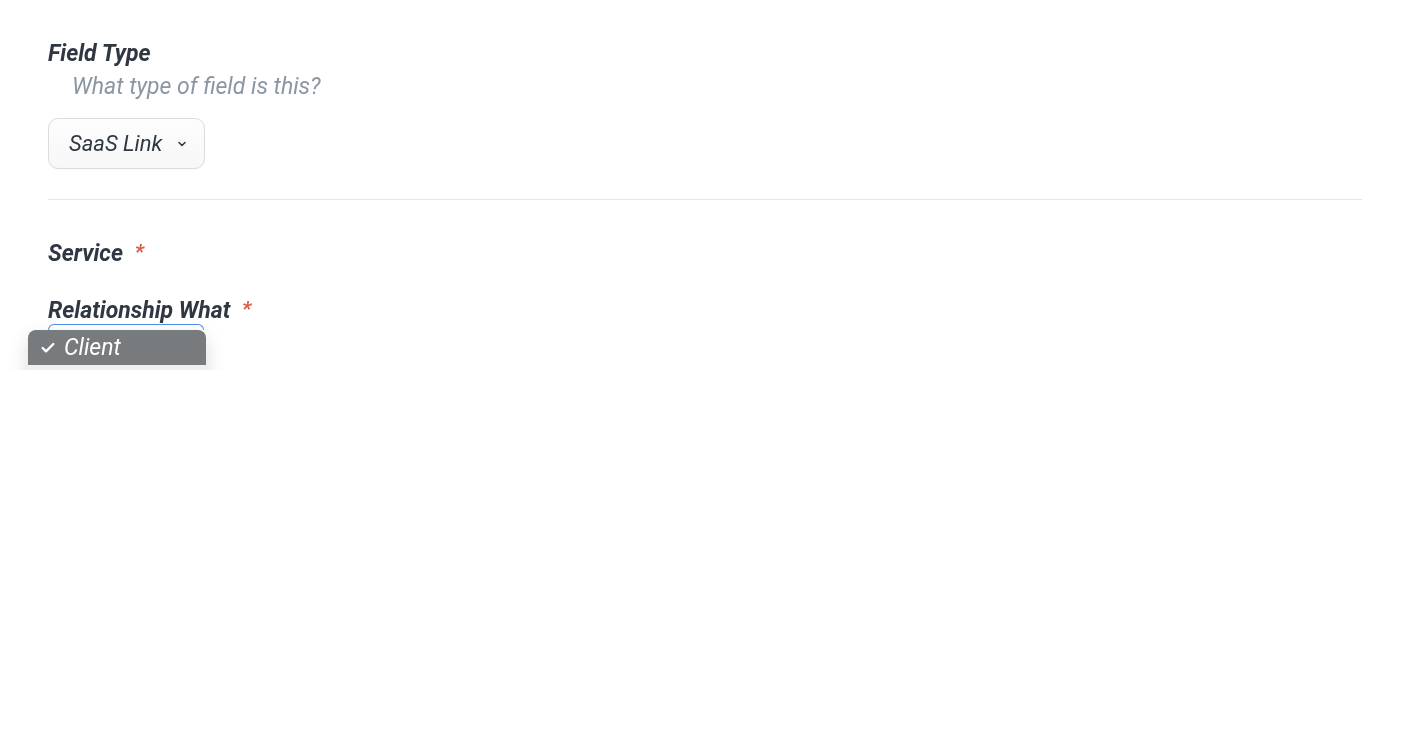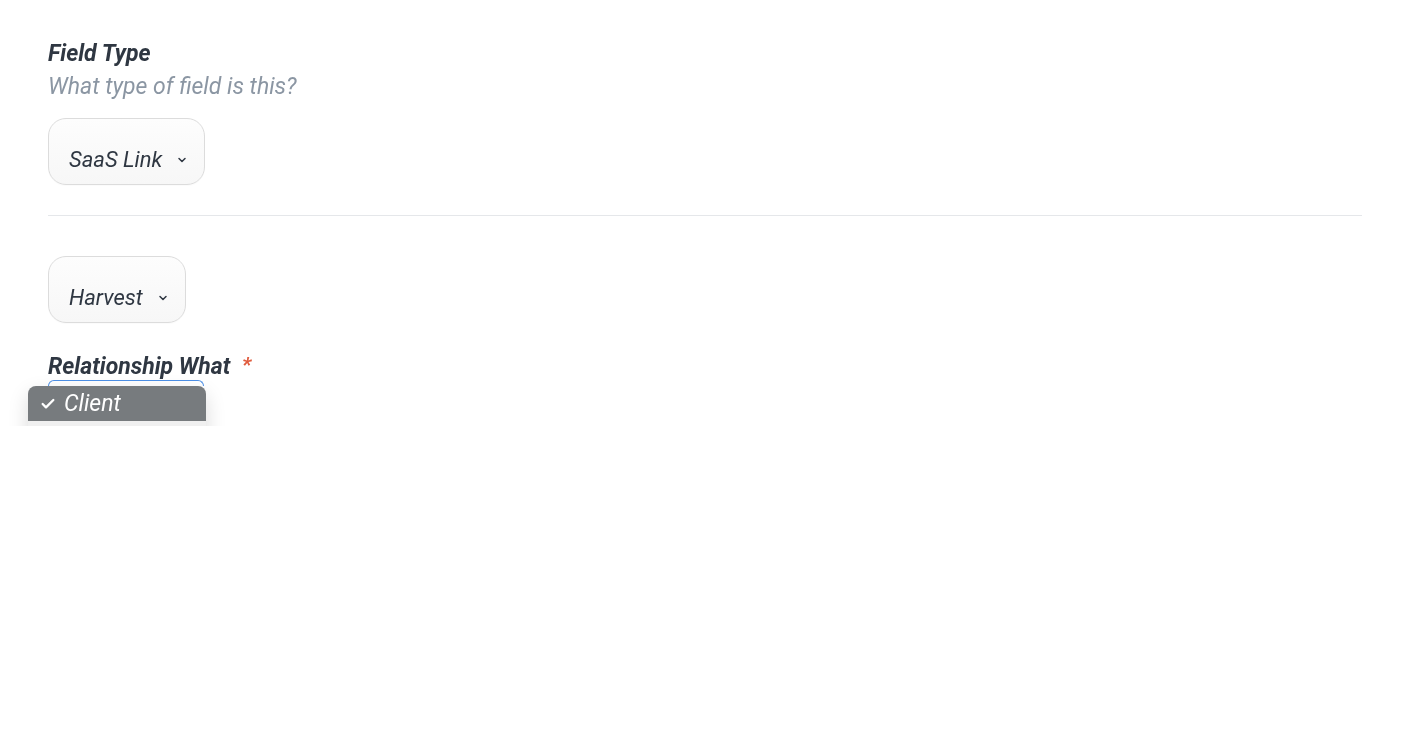--- a/index.html
+++ b/index.html
@@ -21,35 +21,36 @@
       font-size: 23px;
       font-weight: 700;
       color: #2f3742;
       margin-bottom: 6px;
     }
     .field-description {
       font-size: 23px;
       font-weight: 400;
       color: #8b96a3;
       margin-bottom: 18px;
+      margin-left: 24px;
     }
     .required-asterisk {
       color: #e05c3e;
       font-size: 21px;
       margin-left: 6px;
       position: relative;
       top: -2px;
     }
     .select-wrapper {
       display: inline-flex;
       align-items: center;
       background: linear-gradient(to bottom, #fdfdfd, #f7f7f7);
       border: 1px solid #dcdcdc;
-      border-radius: 18px;
-      padding: 28px 16px 12px 20px;
+      border-radius: 10px;
+      padding: 12px 16px 12px 20px;
       cursor: pointer;
       box-shadow: 0 1px 1px rgba(0,0,0,0.02);
     }
     .select-value {
       font-size: 22px;
       color: #2f3742;
       margin-right: 14px;
     }
     .chevron-down {
       width: 12px;
@@ -131,27 +132,23 @@
       <svg viewBox="0 0 24 24" fill="none" stroke="#2f3742" stroke-width="3" stroke-linecap="round" stroke-linejoin="round">
           <polyline points="6 9 12 15 18 9"></polyline>
         </svg>
     </span>
   </div>
 </div>
 
 <hr class="divider">
 
 <div class="field-group">
-  <div class="select-wrapper">
-    <span class="select-value">Harvest</span>
-    <span class="chevron-down">
-      <svg viewBox="0 0 24 24" fill="none" stroke="#2f3742" stroke-width="3" stroke-linecap="round" stroke-linejoin="round">
-          <polyline points="6 9 12 15 18 9"></polyline>
-        </svg>
-    </span>
+  <div class="field-label">
+    <span>Service</span>
+    <span class="required-asterisk">*</span>
   </div>
 </div>
 
 <div class="field-group" style="margin-bottom: 4px;">
   <div class="field-label">
     <span>Relationship What</span>
     <span class="required-asterisk">*</span>
   </div>
 
   <div class="dropdown-open">

